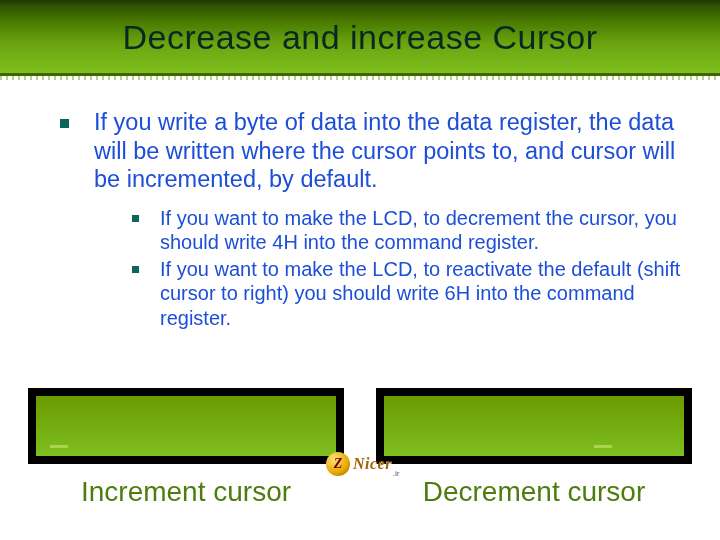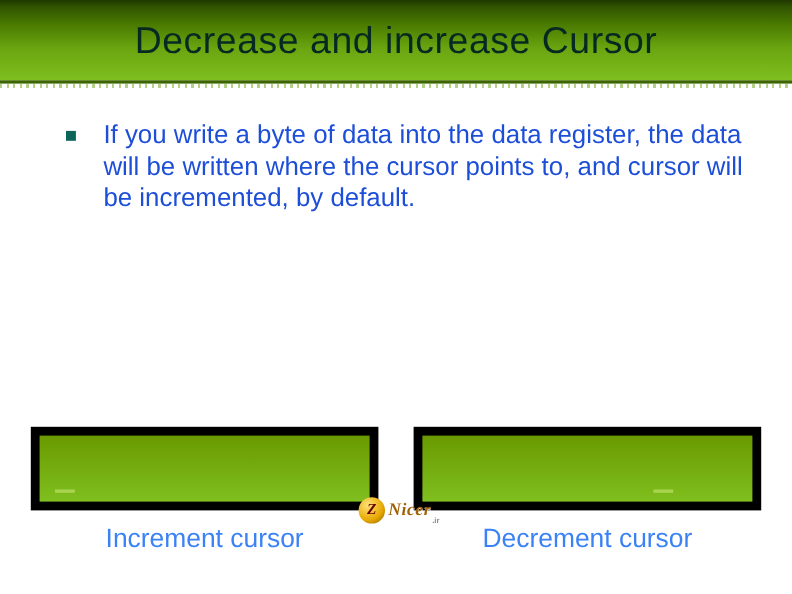--- a/index.html
+++ b/index.html
@@ -18,21 +18,21 @@
   ul.bullets2 { list-style: none; margin-top: 12px; }
   ul.bullets2 > li { position: relative; padding-left: 30px; font-size: 20px; line-height: 1.22; margin-bottom: 2px; margin-left: 36px; }
   ul.bullets2 > li::before { content: ""; position: absolute; left: 2px; top: 9px; width: 7px; height: 7px; background: #0b655b; }
   .lcd-row { position: absolute; left: 28px; right: 28px; top: 388px; display: flex; gap: 32px; justify-content: space-between; }
   .lcd-col { flex: 1 1 0; }
   .lcd { width: 100%; height: 76px; background: #000; padding: 8px; }
   .lcd-inner { width: 100%; height: 100%; background: linear-gradient(to bottom, #6a9a00 0%, #7fbf1f 100%); position: relative; }
   .cursor { position: absolute; bottom: 8px; width: 18px; height: 3px; background: #aad450; }
   .lcd-col.left .cursor { left: 14px; }
   .lcd-col.right .cursor { right: 72px; }
-  .caption { text-align: center; margin-top: 12px; font-size: 24px; color: #3b82f6; }
+  .caption { text-align: center; margin-top: 12px; font-size: 28px; color: #4d7c0f; }
   .footer-logo { position: absolute; left: 326px; bottom: 4px; width: 68px; height: 32px; display: flex; align-items: center; gap: 3px; }
   .z-badge { width: 24px; height: 24px; border-radius: 50%; background: radial-gradient(circle at 35% 30%, #ffe27a, #e7a800 60%, #8a5a00 100%); position: relative; flex: 0 0 auto; }
   .z-badge::after { content: "Z"; position: absolute; inset: 0; display: flex; align-items: center; justify-content: center; font: italic 800 14px/1 Georgia, serif; color: #6b0000; }
   .logo-text { font: italic 700 16px/1 Georgia, serif; color: #a16207; letter-spacing: .5px; text-shadow: 0 1px 0 #fff; }
   .logo-sub { font: 700 7px/1 Arial, sans-serif; color: #888; margin-left: -2px; align-self: flex-end; padding-bottom: 3px; }
 </style>
 </head>
 <body>
 
 <div class="slide">
@@ -40,20 +40,22 @@
   <div class="title-band">
     <h1 class="title">Decrease and increase Cursor</h1>
   </div>
   <div class="title-ticks"></div>
 
   <div class="content">
     <ul class="bullets1">
       <li>
         <span>If you write a byte of data into the data register, the data will be written where the cursor points to, and cursor will be incremented, by default.</span>
         <ul class="bullets2">
+          <li>If you want to make the LCD, to decrement the cursor, you should write 4H into the command register.</li>
+          <li>If you want to make the LCD, to reactivate the default (shift cursor to right) you should write 6H into the command register.</li>
         </ul>
       </li>
     </ul>
   </div>
 
   <div class="lcd-row">
     <div class="lcd-col left">
       <div class="lcd">
         <div class="lcd-inner">
           <div class="cursor"></div>

